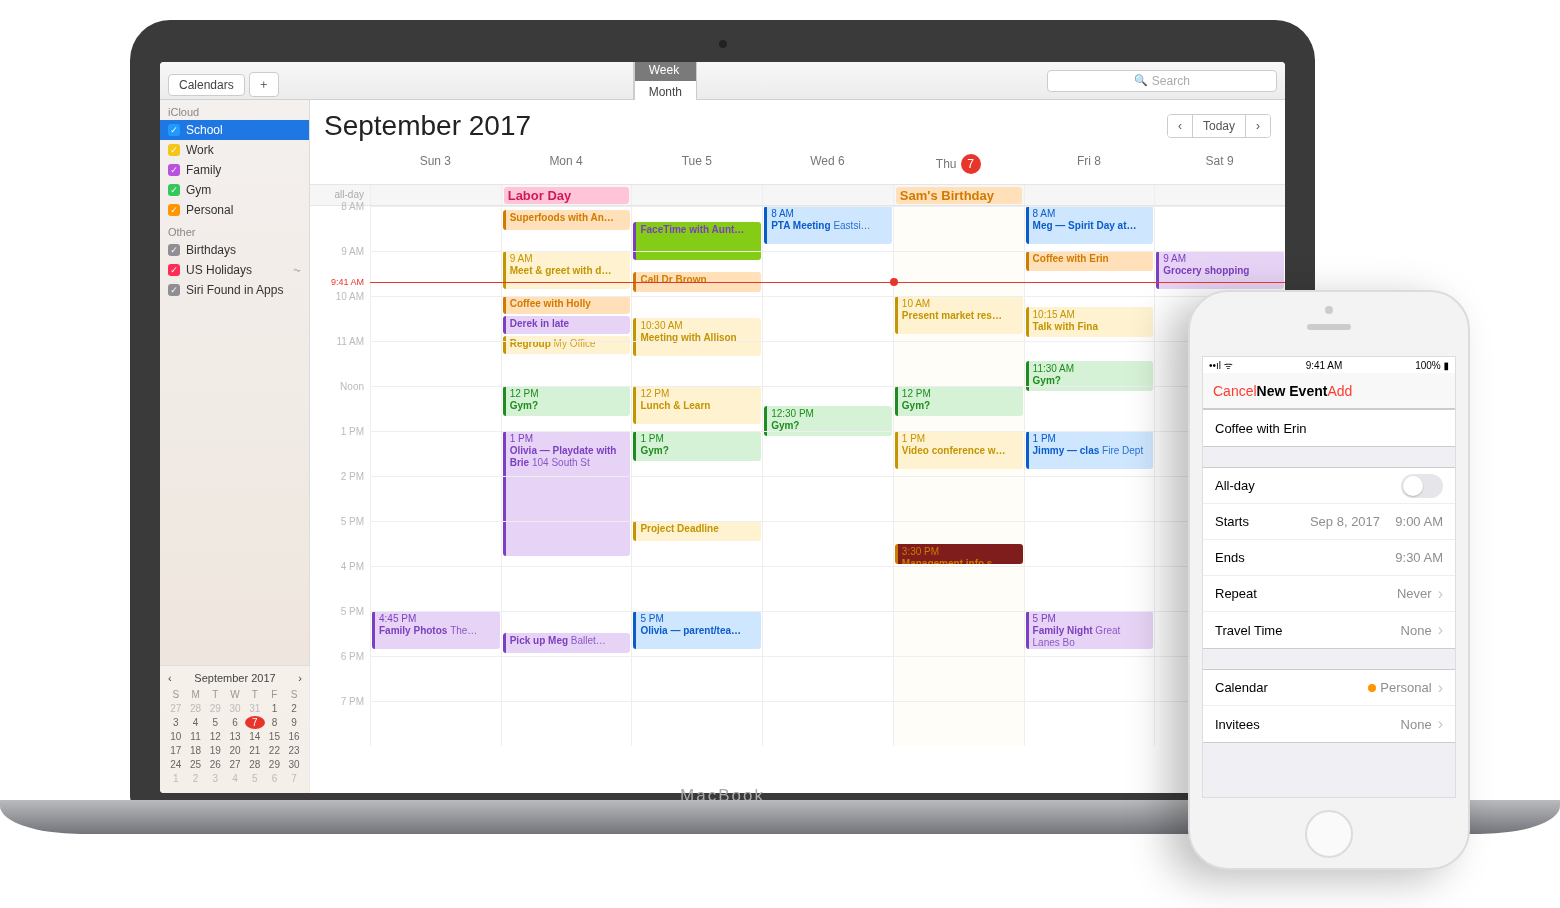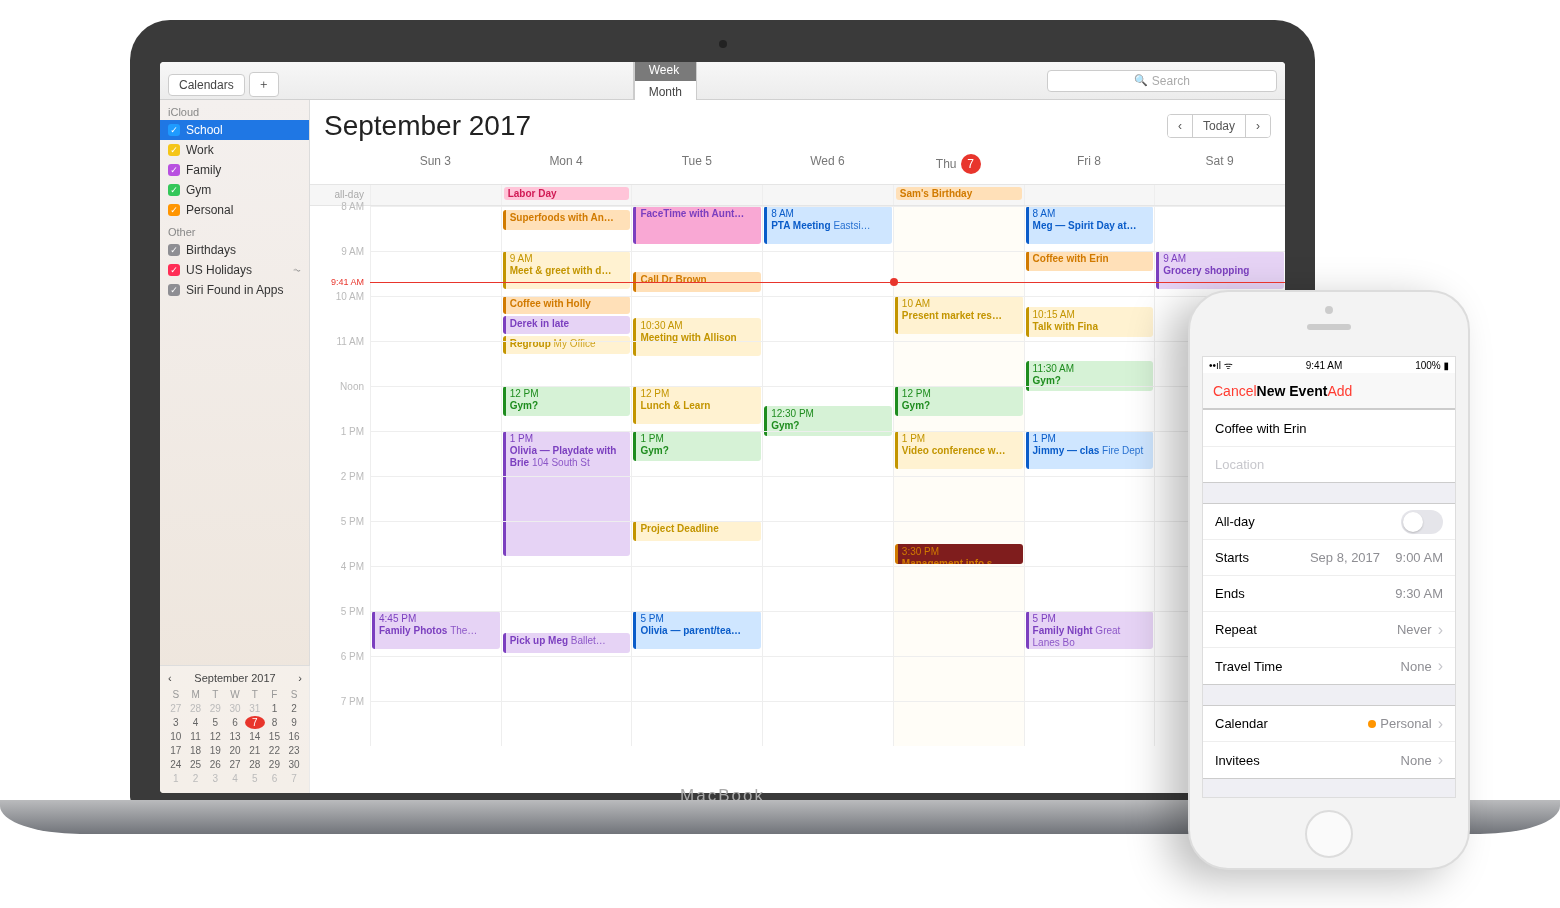--- a/index.html
+++ b/index.html
@@ -50,21 +50,21 @@
 .nav span { padding:4px 10px; font-size:12px; border-left:1px solid #ccc; color:#555; background:#fff;}
 .nav span:first-child { border-left:none;}
 
 
 .dayhead { display:grid; grid-template-columns:60px repeat(7,1fr); border-bottom:1px solid #e5e5e5; font-size:12px; color:#777;}
 .dayhead > div { padding:8px 0 10px 0; text-align:center; position:relative;}
 .dayhead .today-badge { display:inline-block; background:#e8352c; color:#fff; border-radius:50%; width:20px; height:20px; line-height:20px; text-align:center; font-size:12px; margin-left:4px;}
 .allday-row { display:grid; grid-template-columns:60px repeat(7,1fr); border-bottom:1px solid #e5e5e5; font-size:10px; background:#f6f6f6;}
 .allday-label { color:#aaa; text-align:right; padding:4px 6px;}
 .allday-cell { padding:2px; border-left:1px solid #eee; height:20px;}
-.allday-ev { border-radius:3px; padding:1px 4px; font-size:10px; font-weight:600; white-space:nowrap; overflow:hidden;}
+.allday-ev { border-radius:3px; padding:1px 4px; font-size:13px; font-weight:600; white-space:nowrap; overflow:hidden;}
 
 
 .hourgrid { position:relative; display:grid; grid-template-columns:60px repeat(7,1fr);}
 .hours { }
 .hrlabel { height:45px; text-align:right; padding-right:6px; color:#bbb; font-size:10px; transform:translateY(-5px);}
 .daycol { position:relative; border-left:1px solid #eee;}
 .daycol.today-col { background:#fffdf7;}
 .hline { position:absolute; left:60px; right:0; height:0; border-top:1px solid #eee;}
 .nowline { position:absolute; left:0; right:0; border-top:1px solid #e8352c; z-index:5;}
 .nowdot { position:absolute; width:8px; height:8px; background:#e8352c; border-radius:50%; transform:translate(-50%,-50%); z-index:6;}
@@ -311,21 +311,21 @@
             <div class="ev" style="top:225px;height:125px;background:#e6d3f5;border-left-color:#7b3fbf;color:#7b3fbf">
          <div class="time">1 PM</div>
          <div class="ttl">Olivia — Playdate with Brie <span class="sub">104 South St</span></div>
        </div>
             <div class="ev" style="top:427px;height:20px;background:#e6d3f5;border-left-color:#7b3fbf;color:#7b3fbf">
 
          <div class="ttl">Pick up Meg <span class="sub">Ballet…</span></div>
        </div>
           </div>
         <div class="daycol" id="col2">
-            <div class="ev" style="top:0px;height:38px;background:#f9a8d4;border-left-color:#7b3fbf;color:#7b3fbf">
+            <div class="ev" style="top:16px;height:38px;background:#84cc16;border-left-color:#7b3fbf;color:#7b3fbf">
 
          <div class="ttl">FaceTime with Aunt…</div>
        </div>
             <div class="ev" style="top:66px;height:20px;background:#ffe0b8;border-left-color:#d17a00;color:#d17a00">
 
          <div class="ttl">Call Dr Brown</div>
        </div>
             <div class="ev" style="top:112px;height:38px;background:#fff2d1;border-left-color:#c39500;color:#c39500">
          <div class="time">10:30 AM</div>
          <div class="ttl">Meeting with Allison</div>
@@ -439,21 +439,20 @@
       <span>9:41 AM</span>
       <span><span>100%</span> ▮</span>
     </div>
     <div class="ip-nav">
       <span class="action">Cancel</span>
       <span class="title">New Event</span>
       <span class="action">Add</span>
     </div>
     <div class="ip-section">
       <div class="ip-input">Coffee with Erin</div>
-      <div class="ip-input ip-placeholder" style="border-top:.5px solid #eee">Location</div>
     </div>
     <div class="ip-gap"></div>
     <div class="ip-section">
       <div class="ip-row">
         <span>All-day</span>
         <span class="toggle"></span>
       </div>
       <div class="ip-row">
         <span>Starts</span>
         <span class="val"><span>Sep 8, 2017</span>&nbsp;&nbsp;<span>9:00 AM</span></span>

